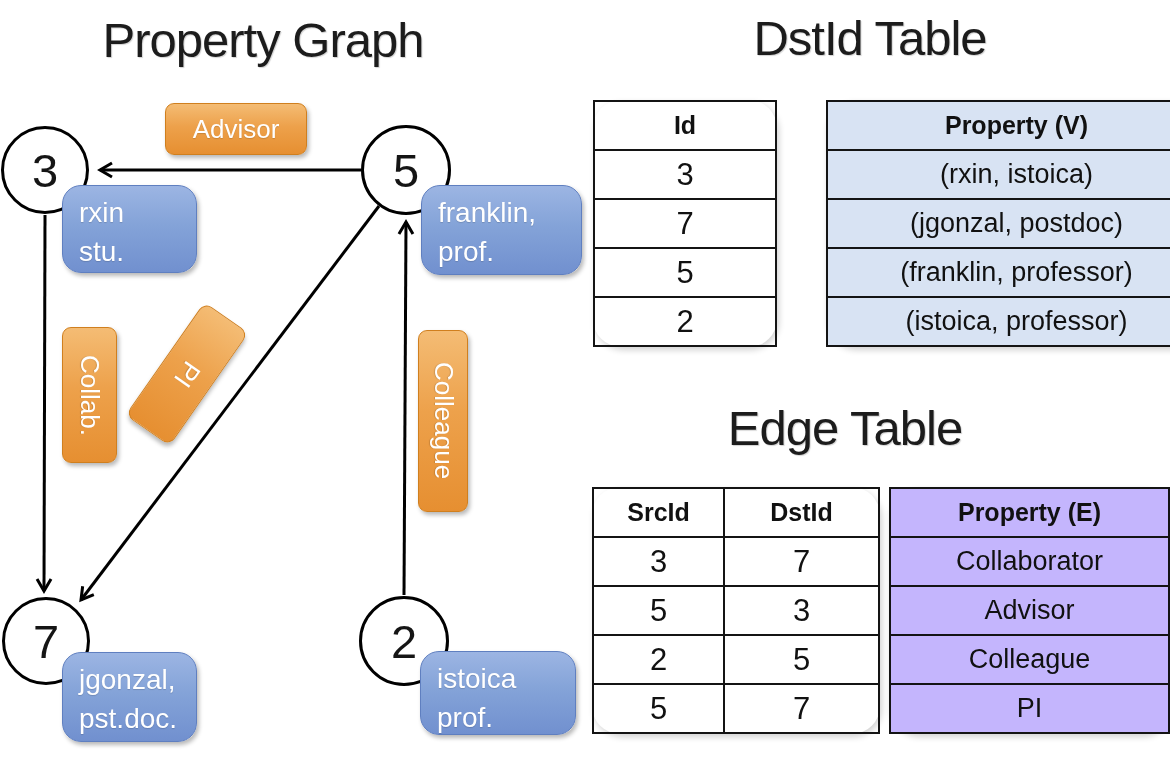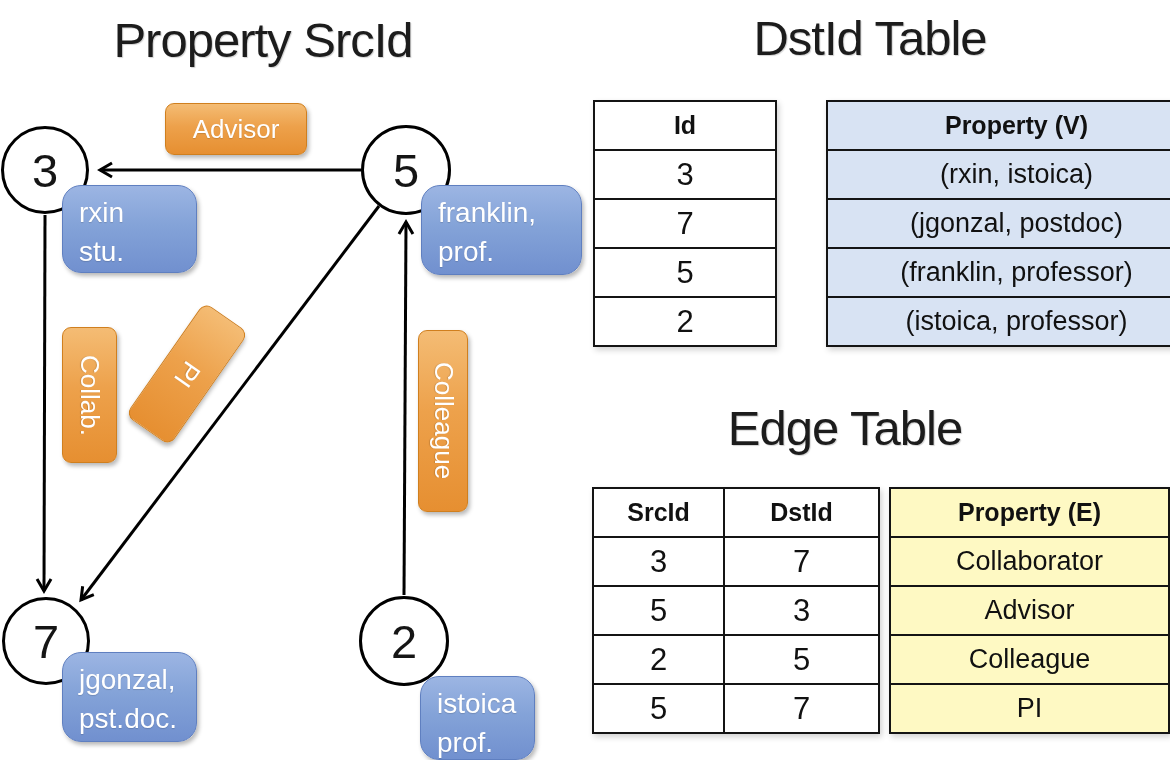--- a/index.html
+++ b/index.html
@@ -30,37 +30,37 @@
   .elabel.vert { writing-mode:vertical-rl; text-orientation:mixed; }
   .vlabel {
     position:absolute; z-index:4; color:#fff; font-size:28px; line-height:1.38;
     background:linear-gradient(180deg,#9cb5e3 0%,#84a3d8 45%,#7190cf 100%);
     border:1px solid #5f7fc0; border-radius:19px;
     box-shadow:2px 3px 4px rgba(0,0,0,0.28);
     padding:8px 0 0 16px; text-shadow:0 1px 1px rgba(0,0,0,0.15);
   }
   
   .tblgroup { position:absolute; display:flex; gap:9px; z-index:2; }
-  table { border-collapse:collapse; table-layout:fixed; box-shadow:2px 3px 6px rgba(0,0,0,0.18); }
+  table { border-collapse:collapse; table-layout:fixed; box-shadow:2px 3px 6px rgba(0,0,0,0.18);border-radius:28px; }
   th,td {
     border:2.5px solid #141414; text-align:center; vertical-align:middle;
     height:49px; padding:0 4px; overflow:hidden; white-space:nowrap;
   }
   th { font-size:25px; font-weight:bold; }
   td.num { font-size:31px; }
   td.prop { font-size:27px; }
   .vblue  { background:#d8e3f3; }
-  .vorange{ background:#fef9c3; }
+  .vorange{ background:#c4b5fd; }
 </style>
 </head>
 <body>
 
 <div class="canvas">
 
-  <div class="big-title" style="left:13px; top:12px; width:500px;">Property SrcId</div>
+  <div class="big-title" style="left:13px; top:12px; width:500px;">Property Graph</div>
 
   <svg id="edges" width="580" height="760" viewBox="0 0 580 760">
     <defs>
       <marker id="ah" markerWidth="20" markerHeight="20" refX="14" refY="9" orient="auto" markerUnits="userSpaceOnUse">
         <path d="M2,2 L14,9 L2,16" fill="none" stroke="#000" stroke-width="3"></path>
       </marker>
     </defs>
     <line x1="361" y1="170" x2="100" y2="170" stroke="#000" stroke-width="3" marker-end="url(#ah)"></line>
     <line x1="45" y1="215" x2="44" y2="591" stroke="#000" stroke-width="3" marker-end="url(#ah)"></line>
     <line x1="379" y1="206" x2="81" y2="600" stroke="#000" stroke-width="3" marker-end="url(#ah)"></line>
@@ -90,21 +90,21 @@
     <div>stu.</div>
   </div>
   <div class="vlabel" style="left:421px; top:185px; width:161px; height:90px;">
     <div>franklin,</div>
     <div>prof.</div>
   </div>
   <div class="vlabel" style="left:62px; top:652px; width:135px; height:90px;">
     <div>jgonzal,</div>
     <div>pst.doc.</div>
   </div>
-  <div class="vlabel" style="left:420px; top:651px; width:115px; height:84px;margin-top:25px;">
+  <div class="vlabel" style="left:420px; top:651px; width:156px; height:84px;">
     <div>istoica</div>
     <div>prof.</div>
   </div>
 
   <div class="big-title" style="left:590px; top:10px; width:560px;">DstId Table</div>
 
   <div class="tblgroup" style="left:593px; top:100px;">
     <table style="width:184px;">
       <tbody>
           <tr>

